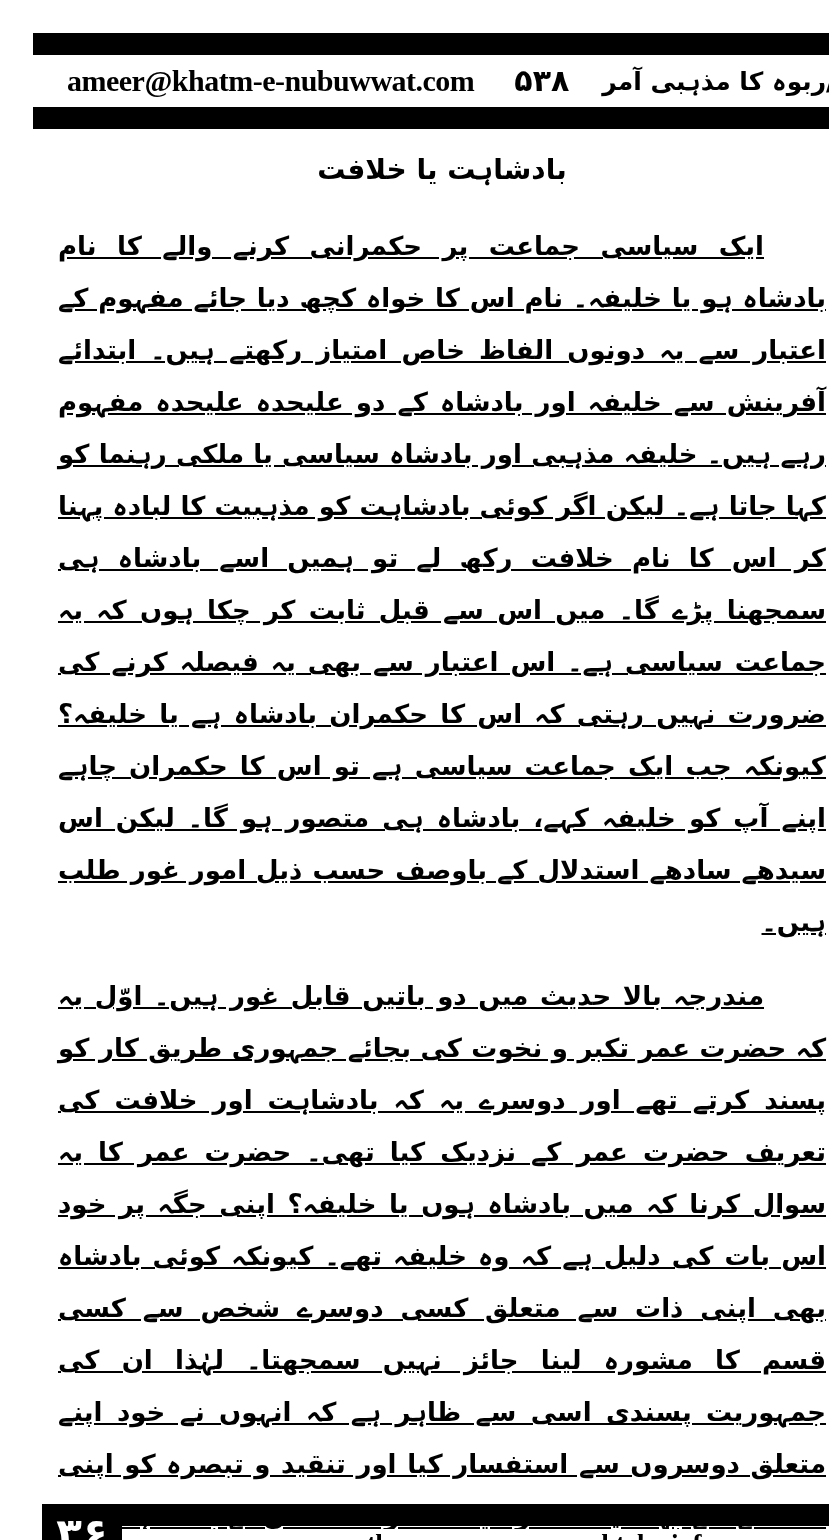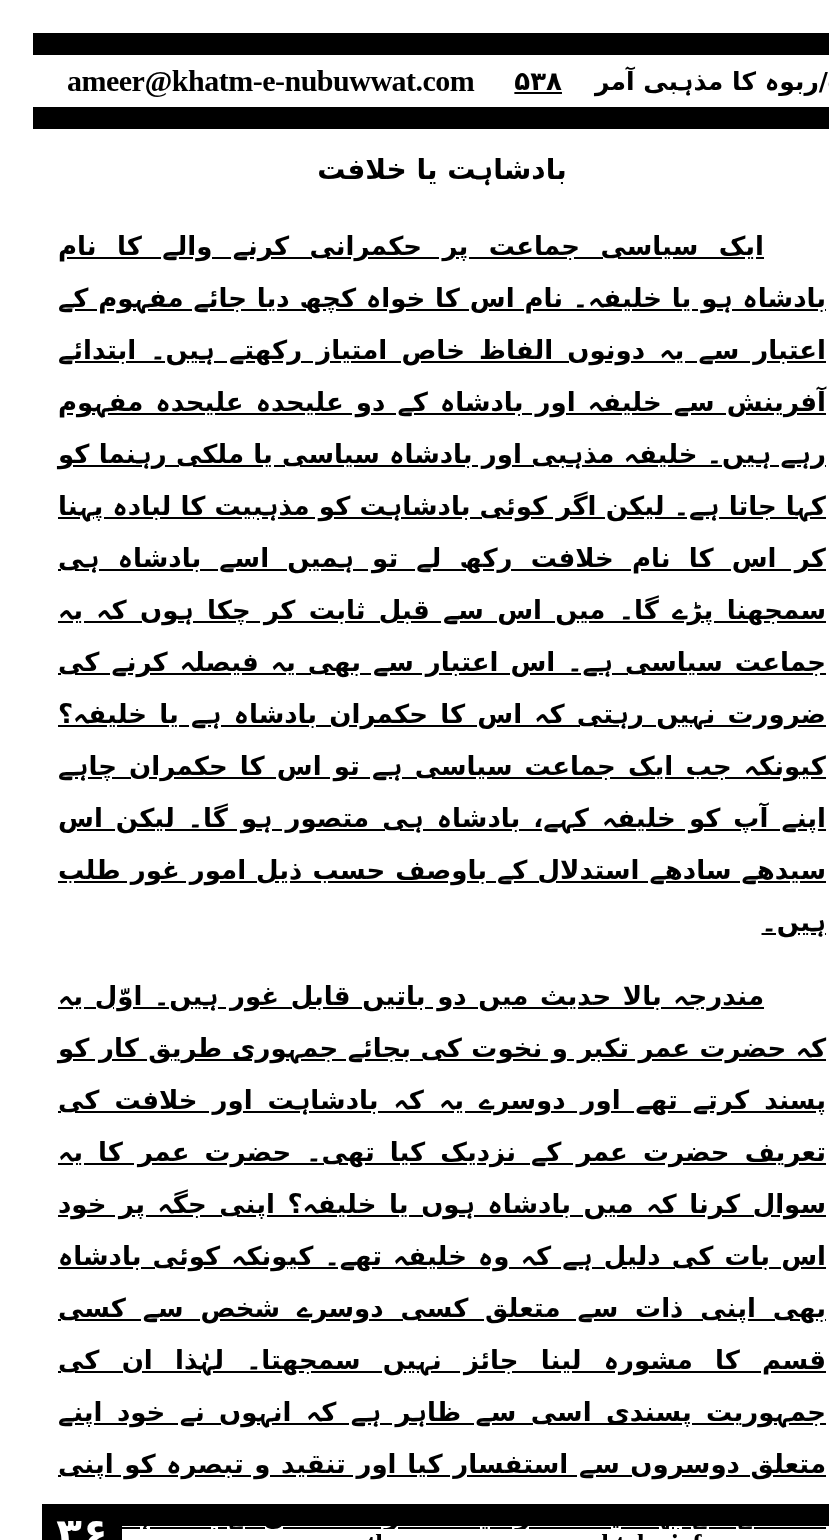--- a/index.html
+++ b/index.html
@@ -35,25 +35,24 @@
   .header-email {
     font-family: "Liberation Serif", serif;
     font-weight: 700;
     font-size: 30px;
     letter-spacing: -0.5px;
     white-space: nowrap;
   }
   .header-pagenum {
     font-family: "DejaVu Sans", sans-serif;
     font-weight: 700;
-    font-size: 26px;
+    font-size: 30px;
     line-height: 1;
     direction: rtl;
     white-space: nowrap;
-    text-decoration: underline;
   }
   .header-booktitle {
     direction: rtl;
     font-weight: 700;
     font-size: 25px;
     white-space: nowrap;
   }
   .header-rule {
     height: 12px;
     background: #000;

